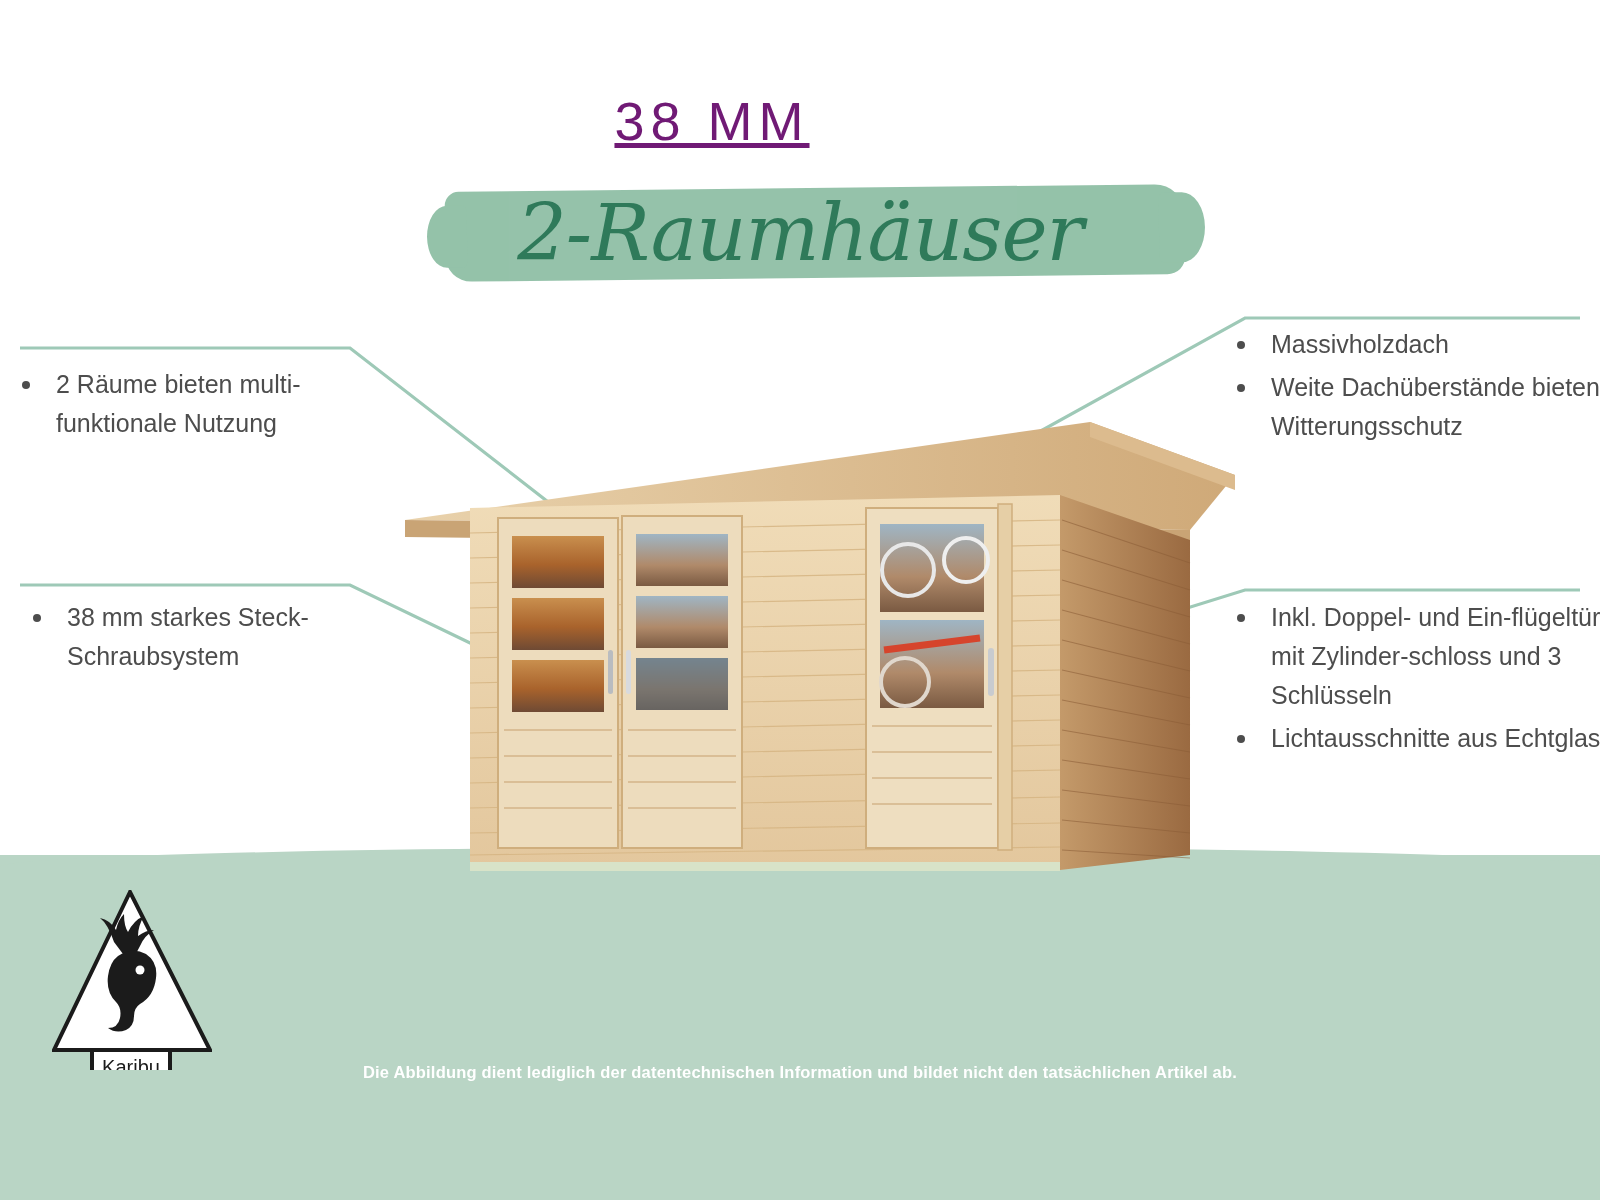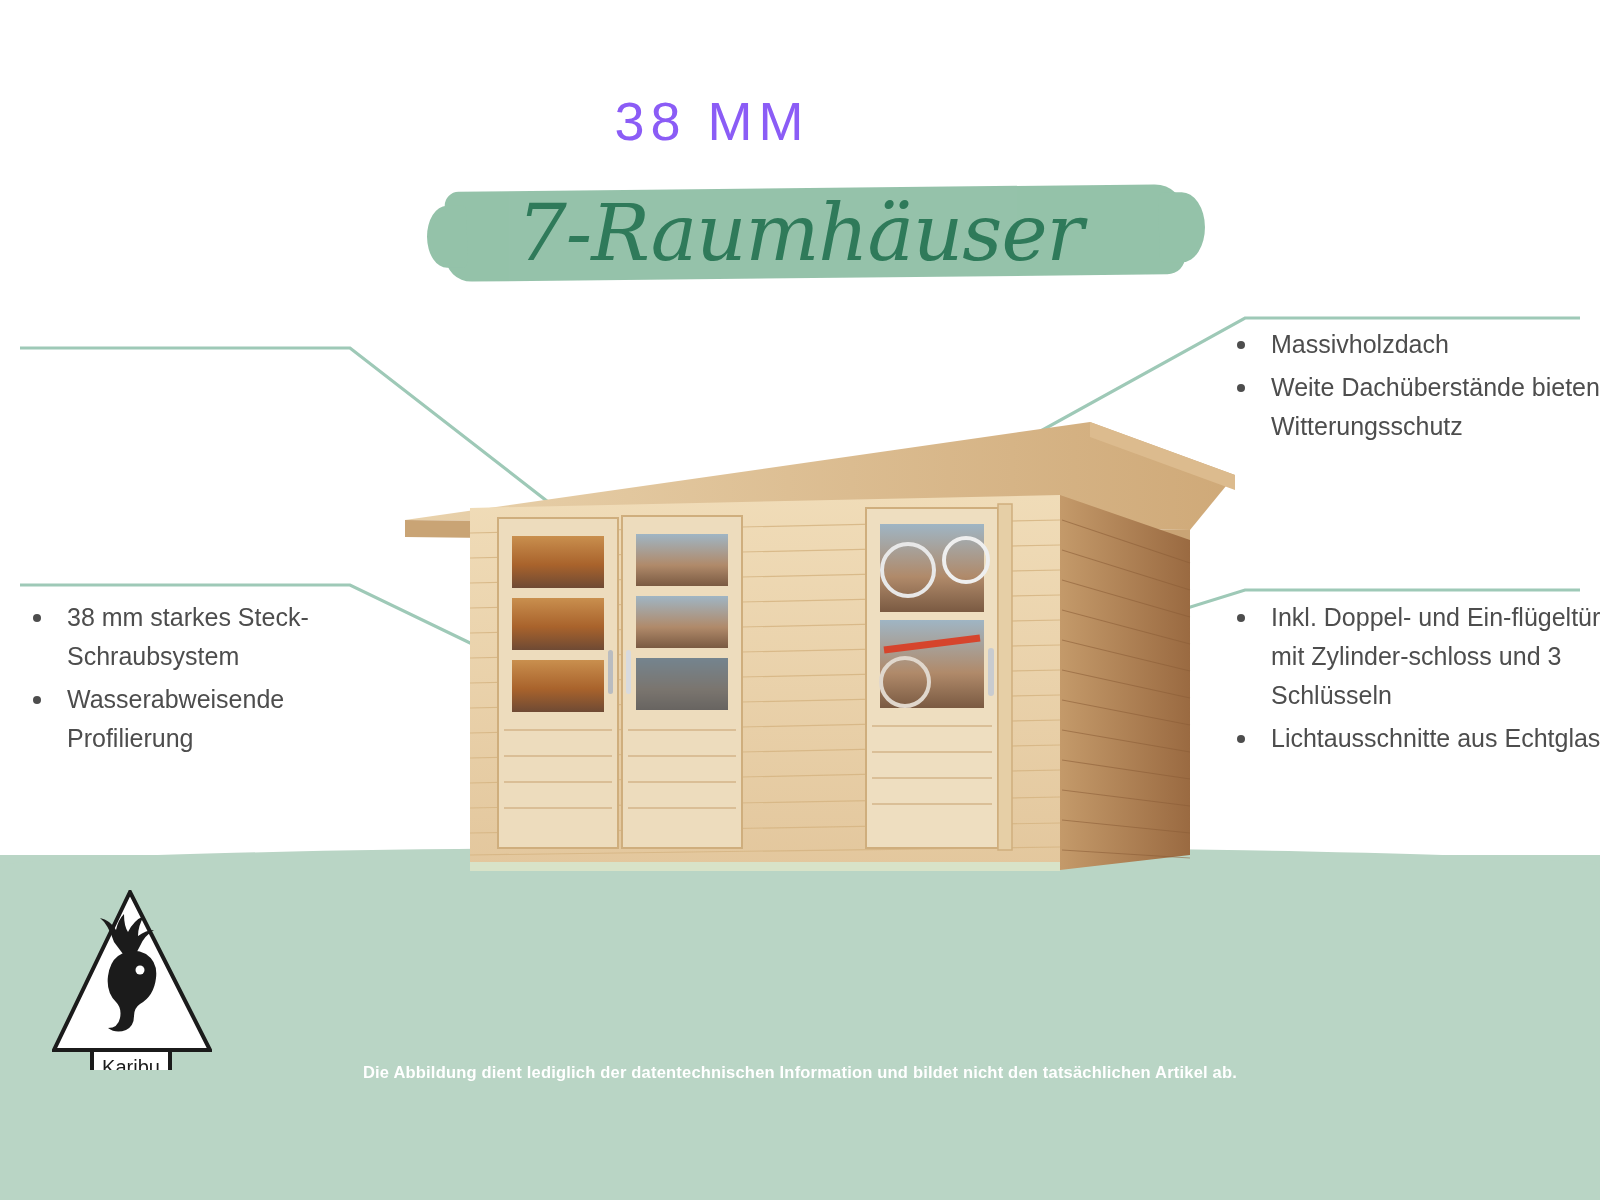--- a/index.html
+++ b/index.html
@@ -18,22 +18,23 @@
 
   
   .headline {
     position: absolute;
     top: 90px;
     left: 0;
     width: 1424px;
     text-align: center;
     font-size: 54px;
     letter-spacing: 6px;
-    color: #8b5cf6;
+    color: #701a75;
     font-weight: 400;
+    text-decoration: underline;
   }
   .subtitle-wrap {
     position: absolute;
     top: 178px;
     left: 0;
     width: 1600px;
     text-align: center;
     height: 110px;
   }
   .brush {
@@ -166,21 +167,21 @@
     width: 840px;
     height: 480px;
   }
 </style>
 </head>
 <body>
 
 <div class="headline">38 MM</div>
 <div class="subtitle-wrap">
   <div class="brush"></div>
-  <div class="subtitle">7-Raumhäuser</div>
+  <div class="subtitle">2-Raumhäuser</div>
 </div>
 
 <div class="band">
     <div class="torn"></div>
   </div>
 <div class="band-note">Die Abbildung dient lediglich der datentechnischen Information und bildet nicht den tatsächlichen Artikel ab.</div>
 
 <svg class="lines" viewBox="0 0 1600 1200">
   <g fill="none" stroke="#9ec9b7" stroke-width="3.2">
 
@@ -323,27 +324,27 @@
     </g>
     <rect x="588" y="248" width="6" height="48" rx="3" fill="#c8cbcf"></rect>
     <rect x="598" y="104" width="14" height="346" fill="#e6cfa6" stroke="#cfae7d" stroke-width="1.5"></rect>
   </g>
 
   <rect x="70" y="462" width="590" height="9" fill="#d8e3c8"></rect>
 </svg>
 
 <div class="callout c-tl">
   <ul>
+    <li>2 Räume bieten multi-funktionale Nutzung</li>
   </ul>
 </div>
 
 <div class="callout c-bl">
   <ul>
     <li>38 mm starkes Steck-Schraubsystem</li>
-    <li>Wasserabweisende Profilierung</li>
   </ul>
 </div>
 
 <div class="callout c-tr">
   <ul>
     <li>Massivholzdach</li>
     <li>Weite Dachüberstände bieten Witterungsschutz</li>
   </ul>
 </div>
 

